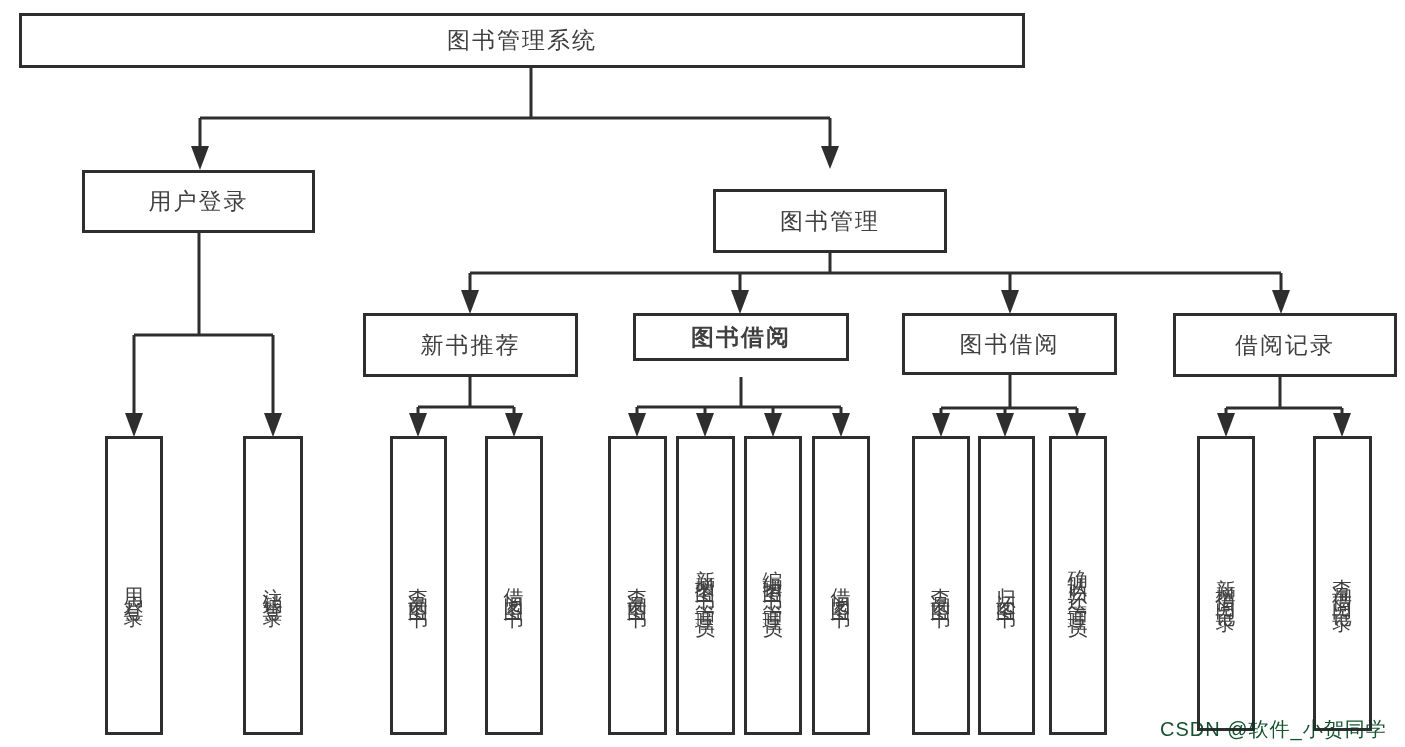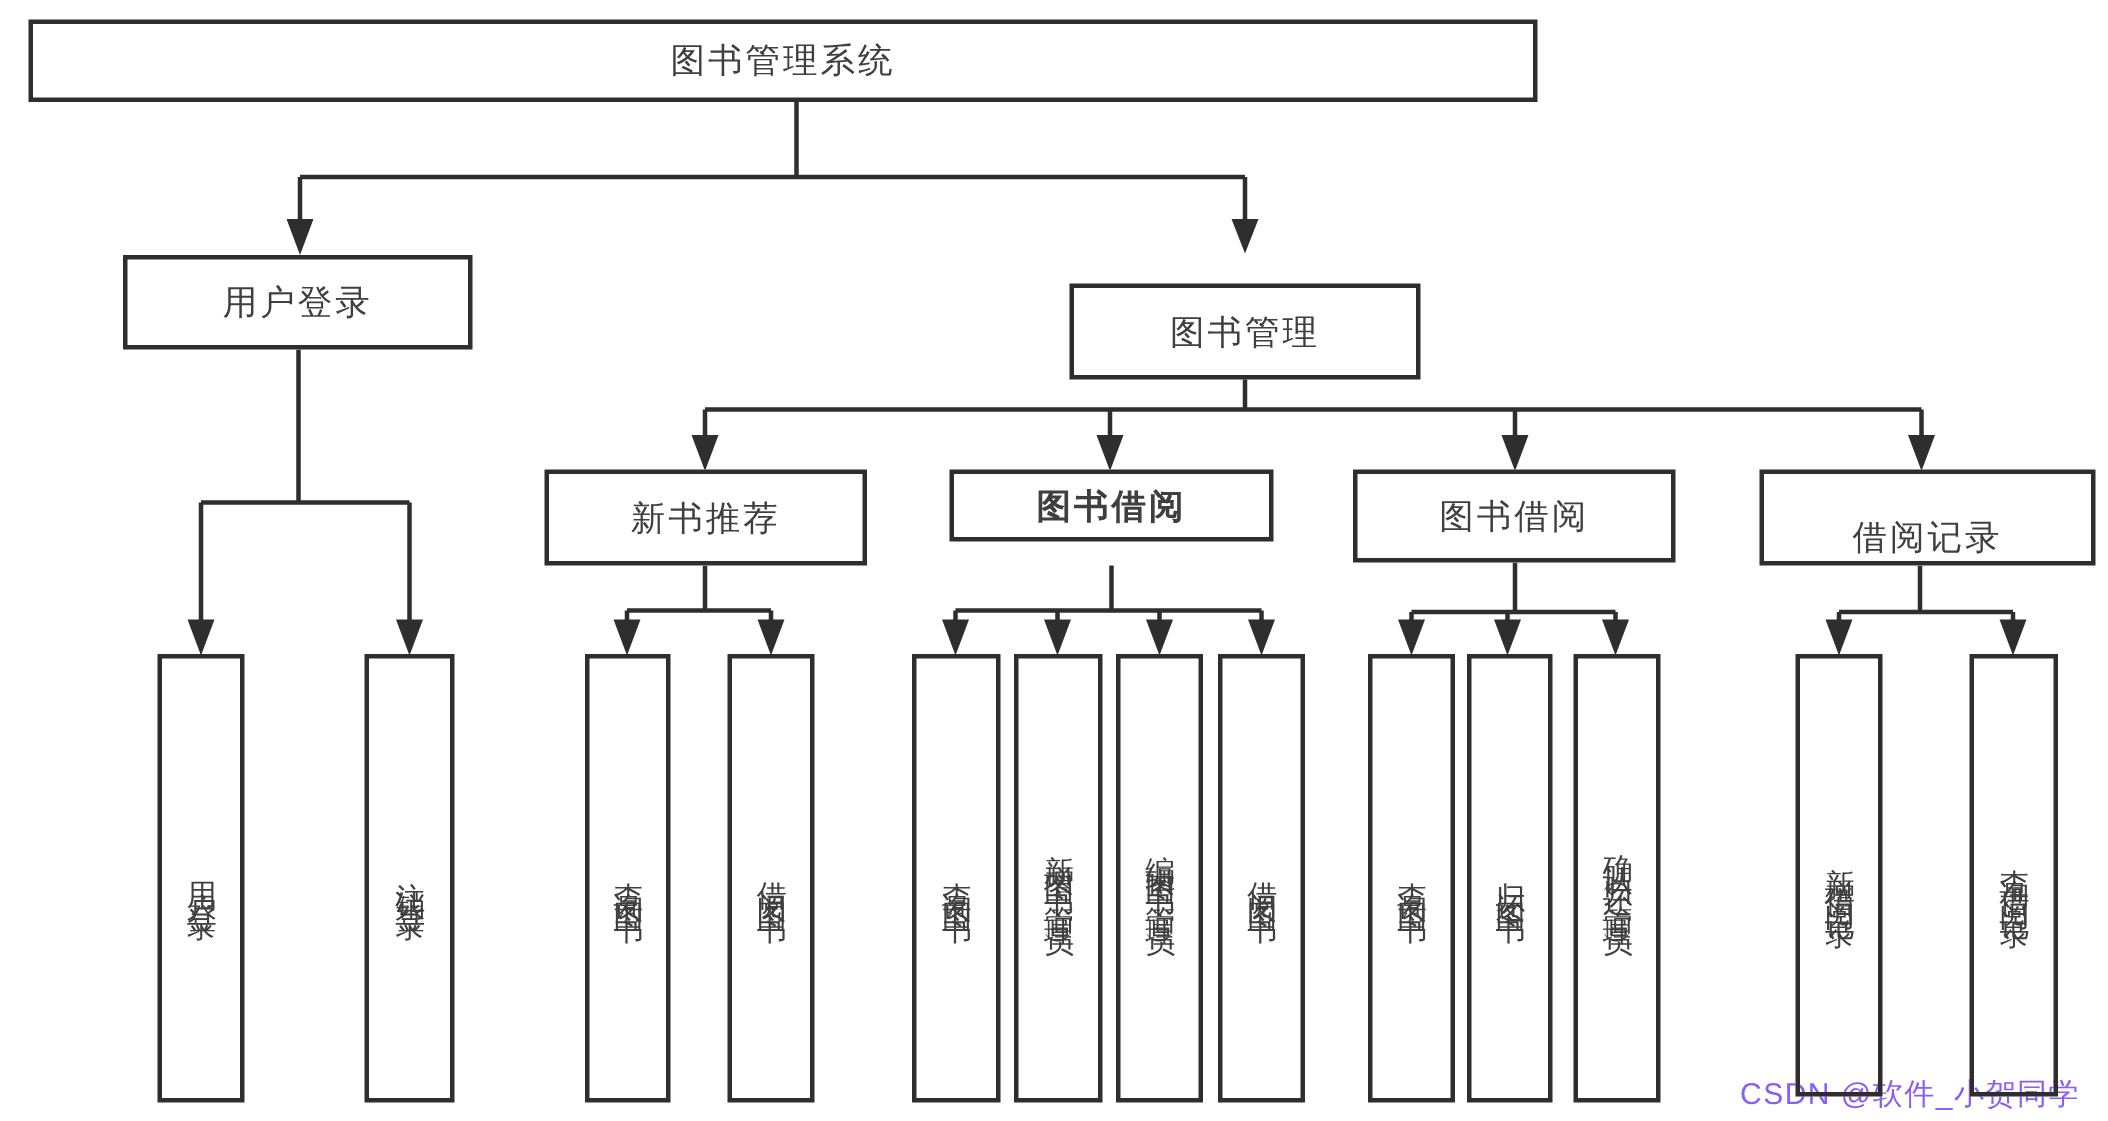--- a/index.html
+++ b/index.html
@@ -53,21 +53,21 @@
     line-height: 1;
     max-height: 284px;
   }
   .watermark {
     position: absolute;
     left: 1160px;
     top: 716px;
     width: 245px;
     font-size: 20px;
     letter-spacing: 1px;
-    color: #8b5cf6;
+    color: #14532d;
     mix-blend-mode: darken;
     white-space: nowrap;
   }
 </style>
 </head>
 <body>
 
 <div class="canvas">
 
   <svg class="edges" viewBox="0 0 1405 747" xmlns="http://www.w3.org/2000/svg">
@@ -126,21 +126,21 @@
 
   <div class="node" style="left:363px; top:313px; width:215px; height:64px;">
     <span>新书推荐</span>
   </div>
   <div class="node" style="left:633px; top:313px; width:216px; height:48px;font-weight:bold;">
     <span>图书借阅</span>
   </div>
   <div class="node" style="left:902px; top:313px; width:215px; height:62px;">
     <span>图书借阅</span>
   </div>
-  <div class="node" style="left:1173px; top:313px; width:224px; height:64px;align-items:flex-end;">
+  <div class="node" style="left:1173px; top:313px; width:224px; height:64px;">
     <span>借阅记录</span>
   </div>
 
   <div class="leaf" style="left:105px; top:436px; width:58px; height:299px;">
     <span class="vtext">用户登录</span>
   </div>
   <div class="leaf" style="left:243px; top:436px; width:60px; height:299px;">
     <span class="vtext">注销登录</span>
   </div>
 

